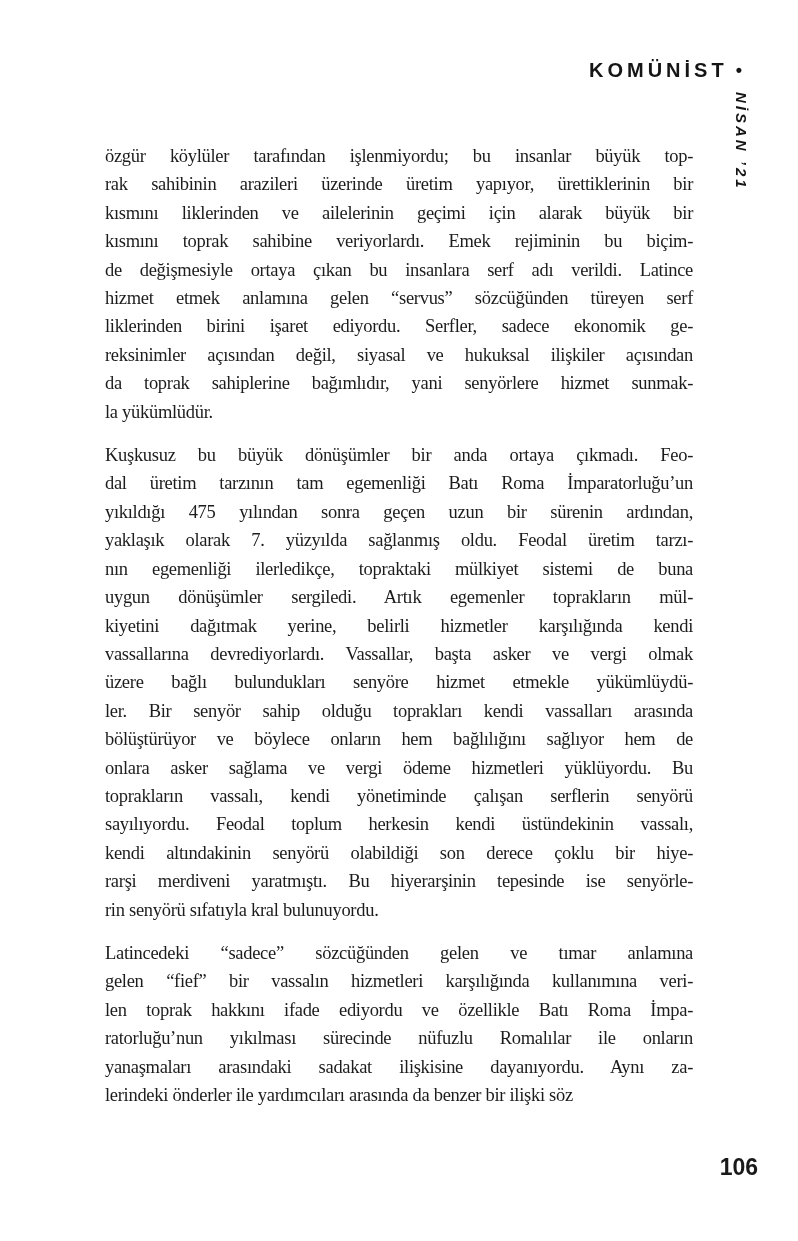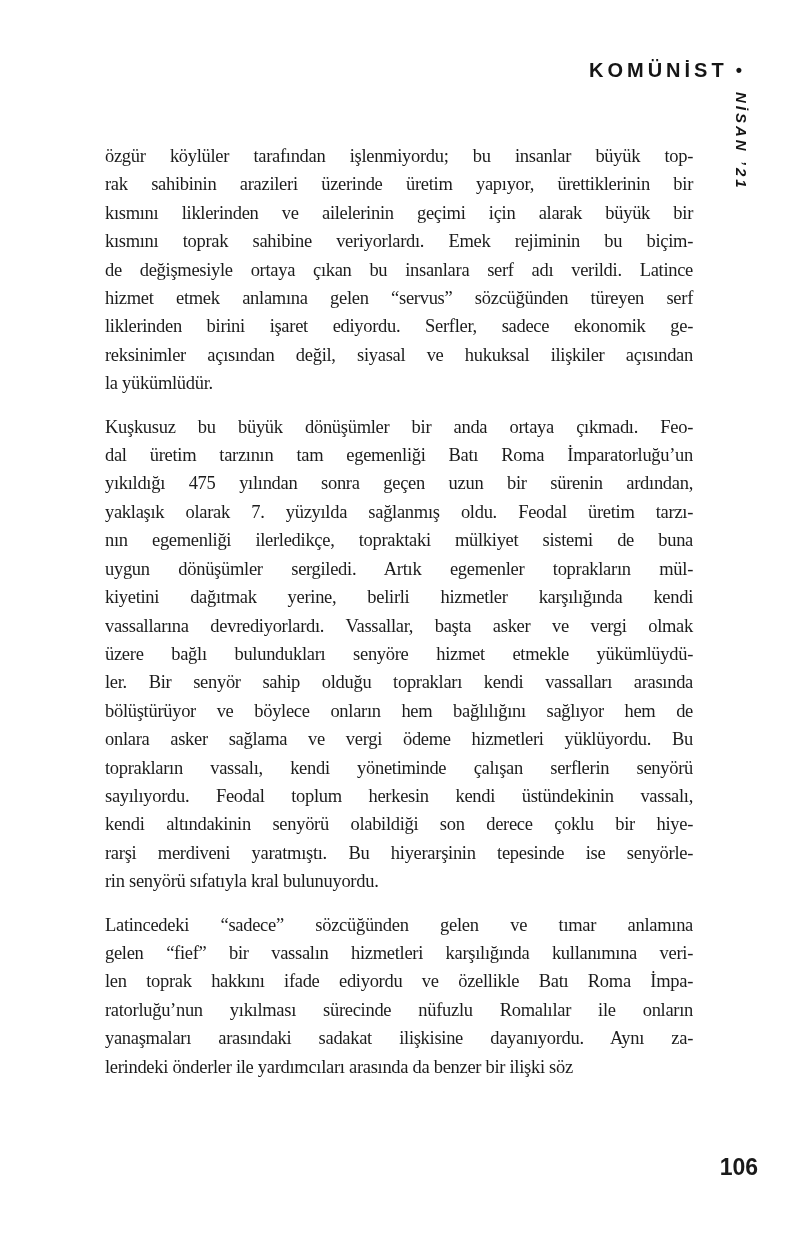--- a/index.html
+++ b/index.html
@@ -93,20 +93,21 @@
   <div class="body-text">
       <div class="paragraph">
         <div class="line">özgür köylüler tarafından işlenmiyordu; bu insanlar büyük top-</div>
         <div class="line">rak sahibinin arazileri üzerinde üretim yapıyor, ürettiklerinin bir</div>
         <div class="line">kısmını liklerinden ve ailelerinin geçimi için alarak büyük bir</div>
         <div class="line">kısmını toprak sahibine veriyorlardı. Emek rejiminin bu biçim-</div>
         <div class="line">de değişmesiyle ortaya çıkan bu insanlara serf adı verildi. Latince</div>
         <div class="line">hizmet etmek anlamına gelen “servus” sözcüğünden türeyen serf</div>
         <div class="line">liklerinden birini işaret ediyordu. Serfler, sadece ekonomik ge-</div>
         <div class="line">reksinimler açısından değil, siyasal ve hukuksal ilişkiler açısından</div>
+        <div class="line">da toprak sahiplerine bağımlıdır, yani senyörlere hizmet sunmak-</div>
         <div class="line last">la yükümlüdür.</div>
       </div>
       <div class="paragraph">
         <div class="line">Kuşkusuz bu büyük dönüşümler bir anda ortaya çıkmadı. Feo-</div>
         <div class="line">dal üretim tarzının tam egemenliği Batı Roma İmparatorluğu’un</div>
         <div class="line">yıkıldığı 475 yılından sonra geçen uzun bir sürenin ardından,</div>
         <div class="line">yaklaşık olarak 7. yüzyılda sağlanmış oldu. Feodal üretim tarzı-</div>
         <div class="line">nın egemenliği ilerledikçe, topraktaki mülkiyet sistemi de buna</div>
         <div class="line">uygun dönüşümler sergiledi. Artık egemenler toprakların mül-</div>
         <div class="line">kiyetini dağıtmak yerine, belirli hizmetler karşılığında kendi</div>

